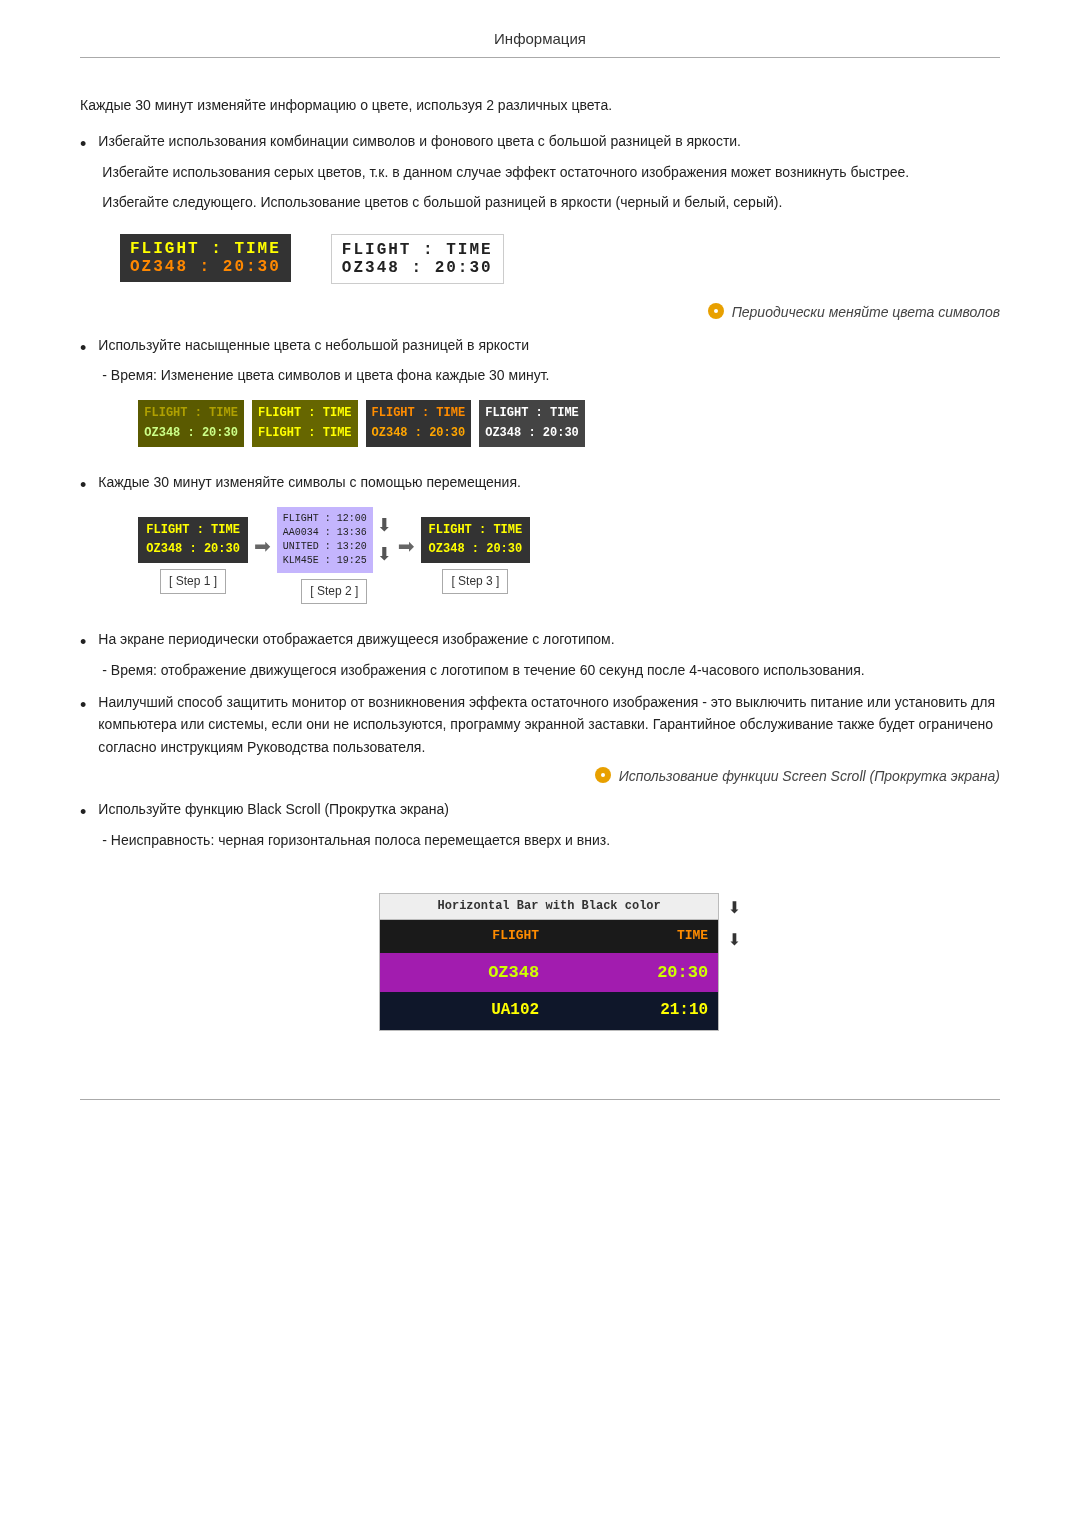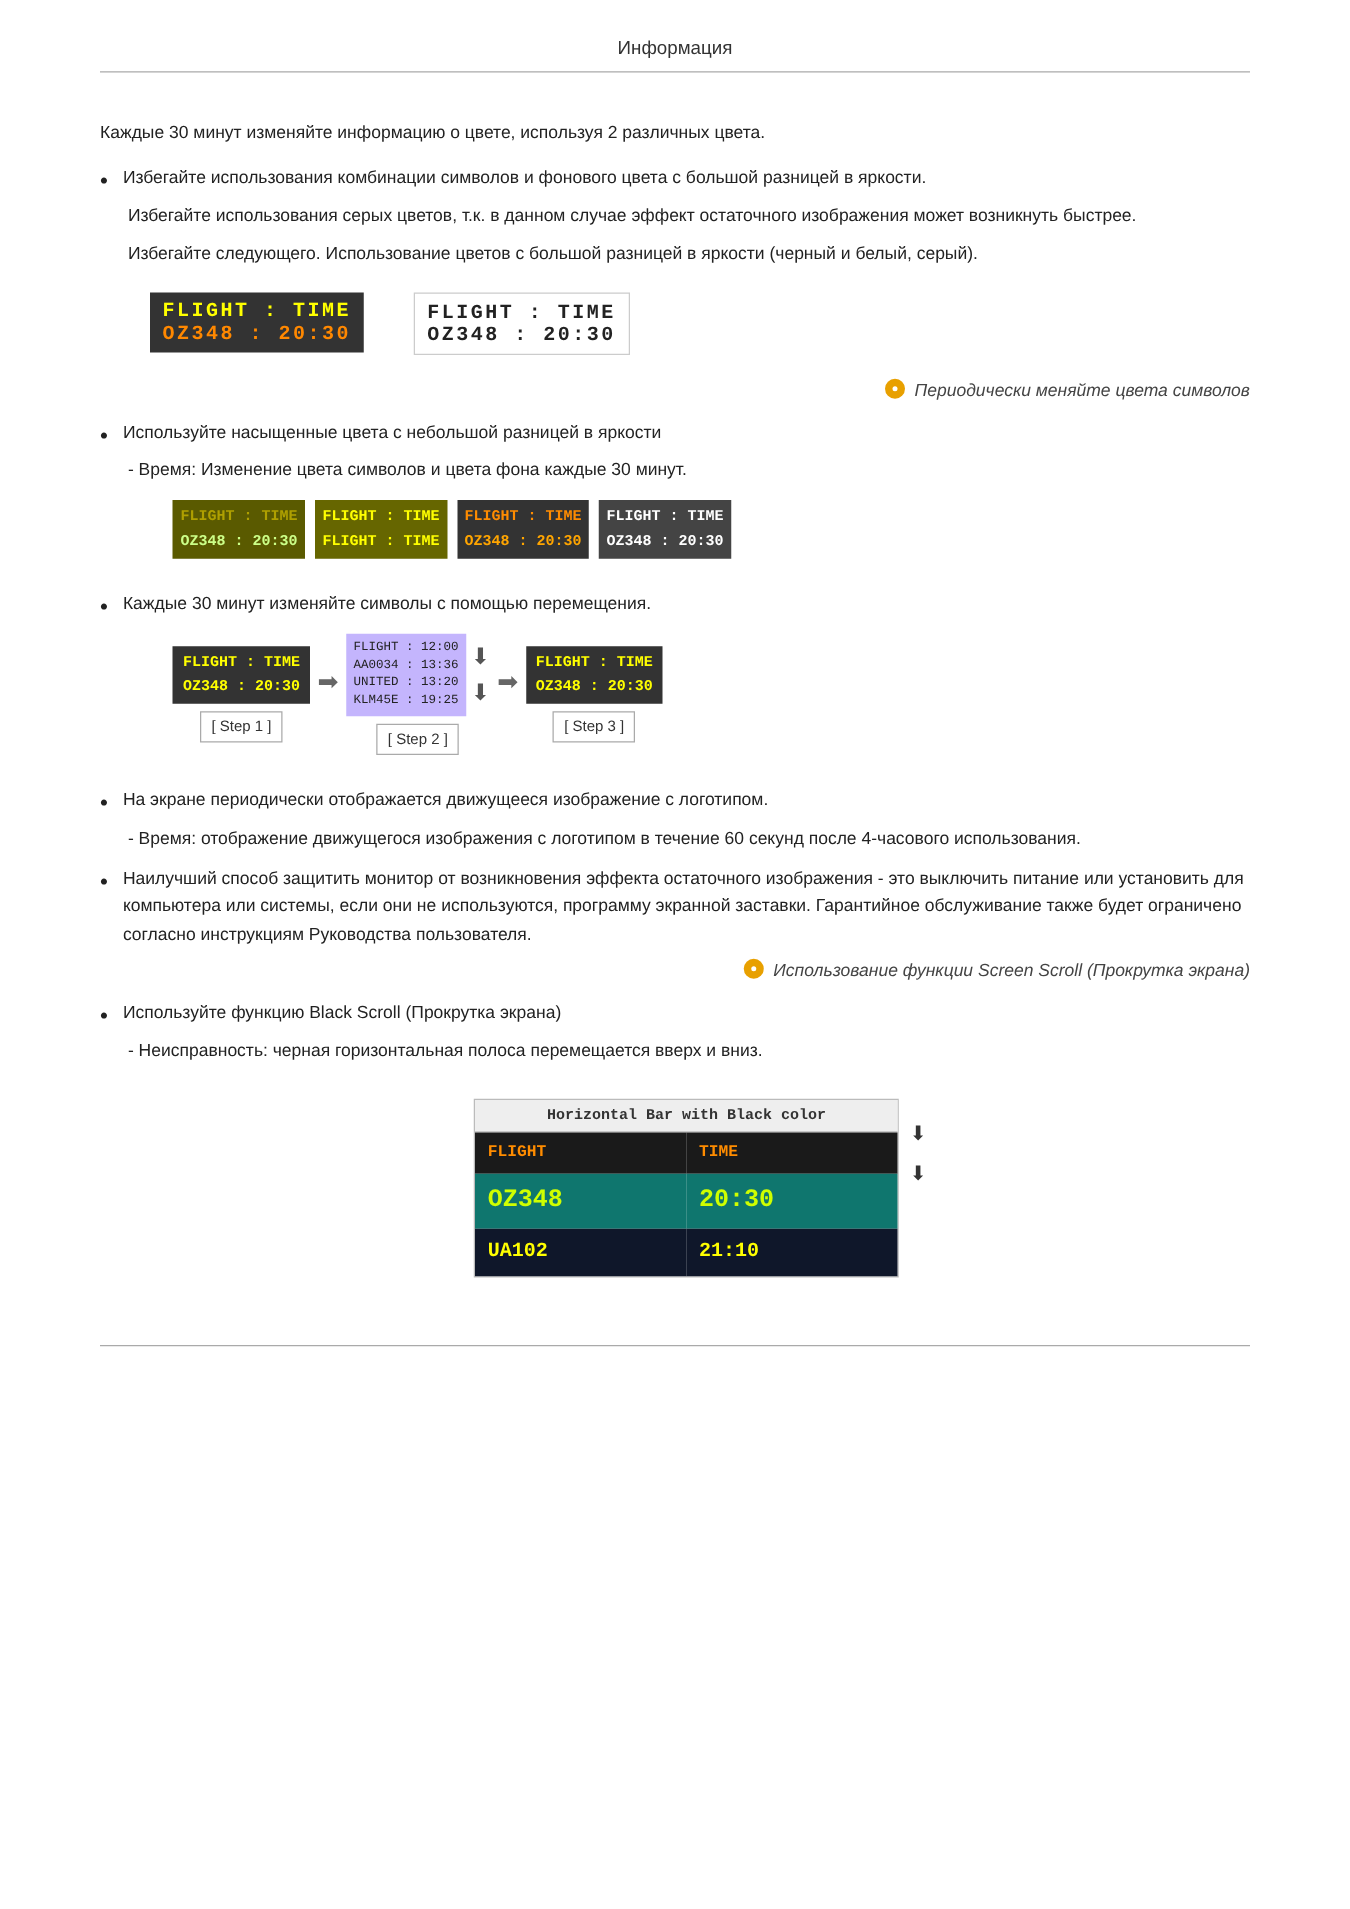--- a/index.html
+++ b/index.html
@@ -198,53 +198,53 @@
       font-size: 18px;
       color: #555;
       margin-left: 4px;
     }
     .step2-inner {
       display: flex;
       align-items: center;
     }
     
     .scroll-demo {
-      margin: 14px auto;
+      margin: 28px auto;
       width: 340px;
       border: 1px solid #bbb;
       font-family: 'Courier New', monospace;
       font-weight: bold;
     }
     .scroll-header {
       background: #eee;
       text-align: center;
       font-size: 12px;
       padding: 3px 0;
       border-bottom: 1px solid #bbb;
       color: #333;
     }
     .scroll-row {
       display: flex;
     }
     .scroll-cell {
       flex: 1;
       padding: 6px 10px;
-      text-align: left;
+      text-align: right;
       font-size: 14px;
       font-weight: bold;
     }
     .sc-dark-header {
       background: #1a1a1a;
       color: #ff8c00;
       font-size: 13px;
     }
     .sc-green-row {
-      background: #0f766e;
+      background: #a21caf;
       color: #cfff00;
-      font-size: 20px;
+      font-size: 17px;
     }
     .sc-orange-row {
       background: #0f172a;
       color: #ffff00;
       font-size: 16px;
     }
     hr.page-footer {
       border: none;
       border-top: 1px solid #aaa;
       margin-top: 40px;

